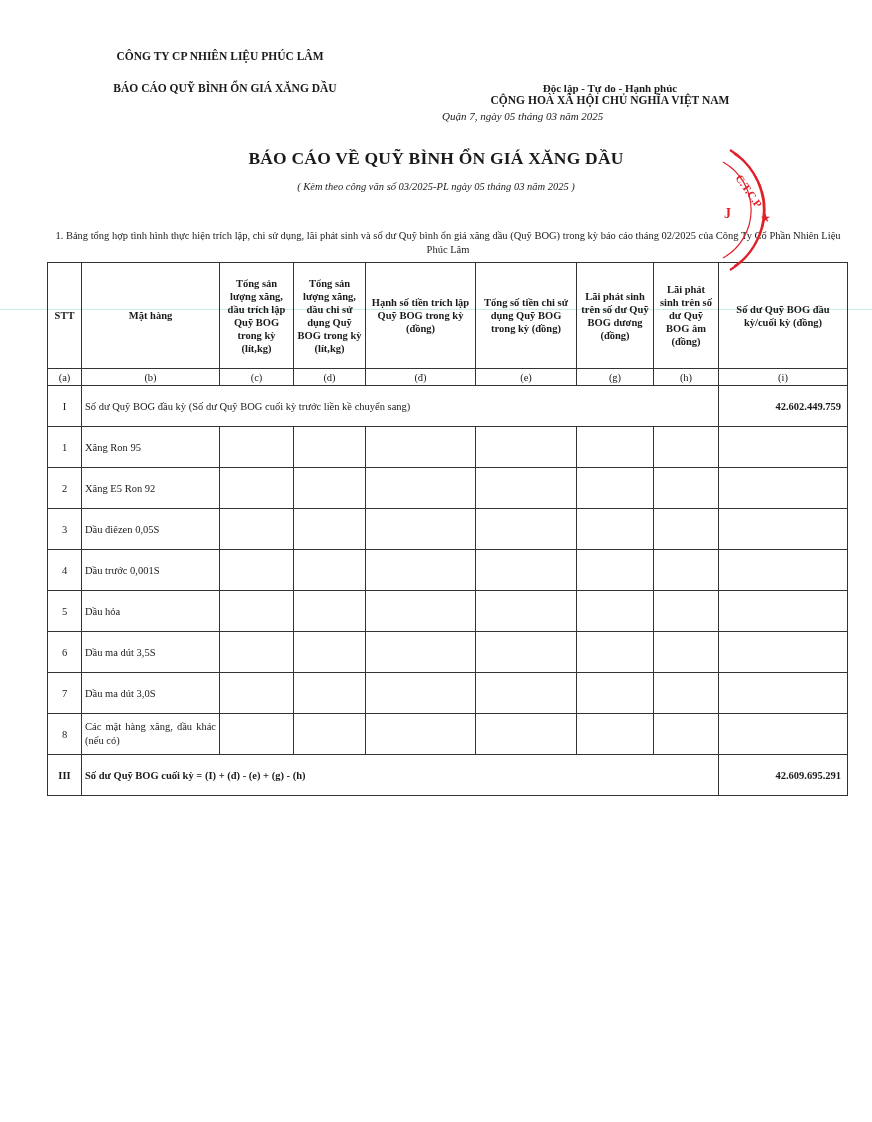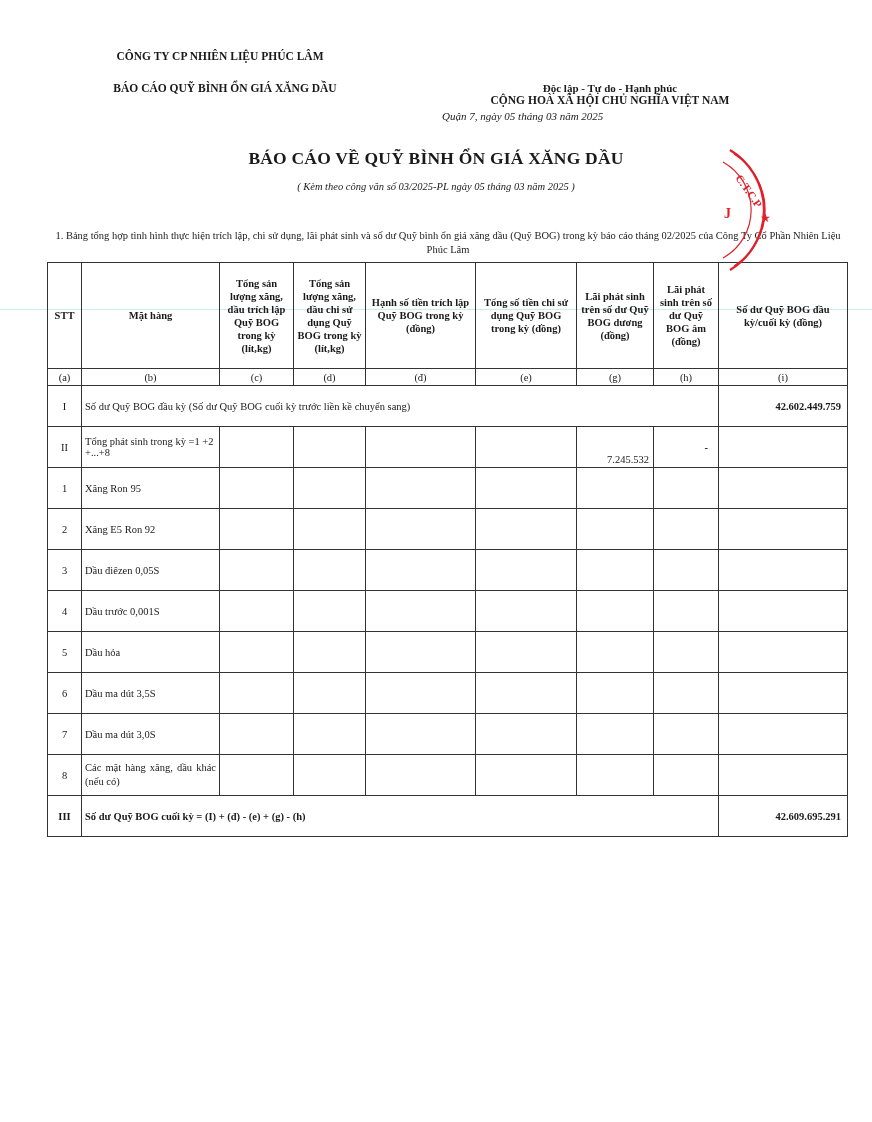--- a/index.html
+++ b/index.html
@@ -89,31 +89,20 @@
       <td>(h)</td>
       <td>(i)</td>
     </tr>
   </thead>
   <tbody>
     <tr class="row-I">
       <td class="stt">I</td>
       <td colspan="7">Số dư Quỹ BOG đầu kỳ (Số dư Quỹ BOG cuối kỳ trước liền kề chuyển sang)</td>
       <td class="num">42.602.449.759</td>
     </tr>
-    <tr class="row-II">
-      <td class="stt">II</td>
-      <td>Tổng phát sinh trong kỳ =1 +2 +...+8</td>
-      <td></td>
-      <td></td>
-      <td></td>
-      <td></td>
-      <td class="num-bottom">7.245.532</td>
-      <td class="dash">-</td>
-      <td></td>
-    </tr>
   </tbody>
   <tbody id="item-rows">
       <tr class="item">
         <td class="stt">1</td>
         <td>Xăng Ron 95</td>
         <td></td>
         <td></td>
         <td></td>
         <td></td>
         <td></td>

